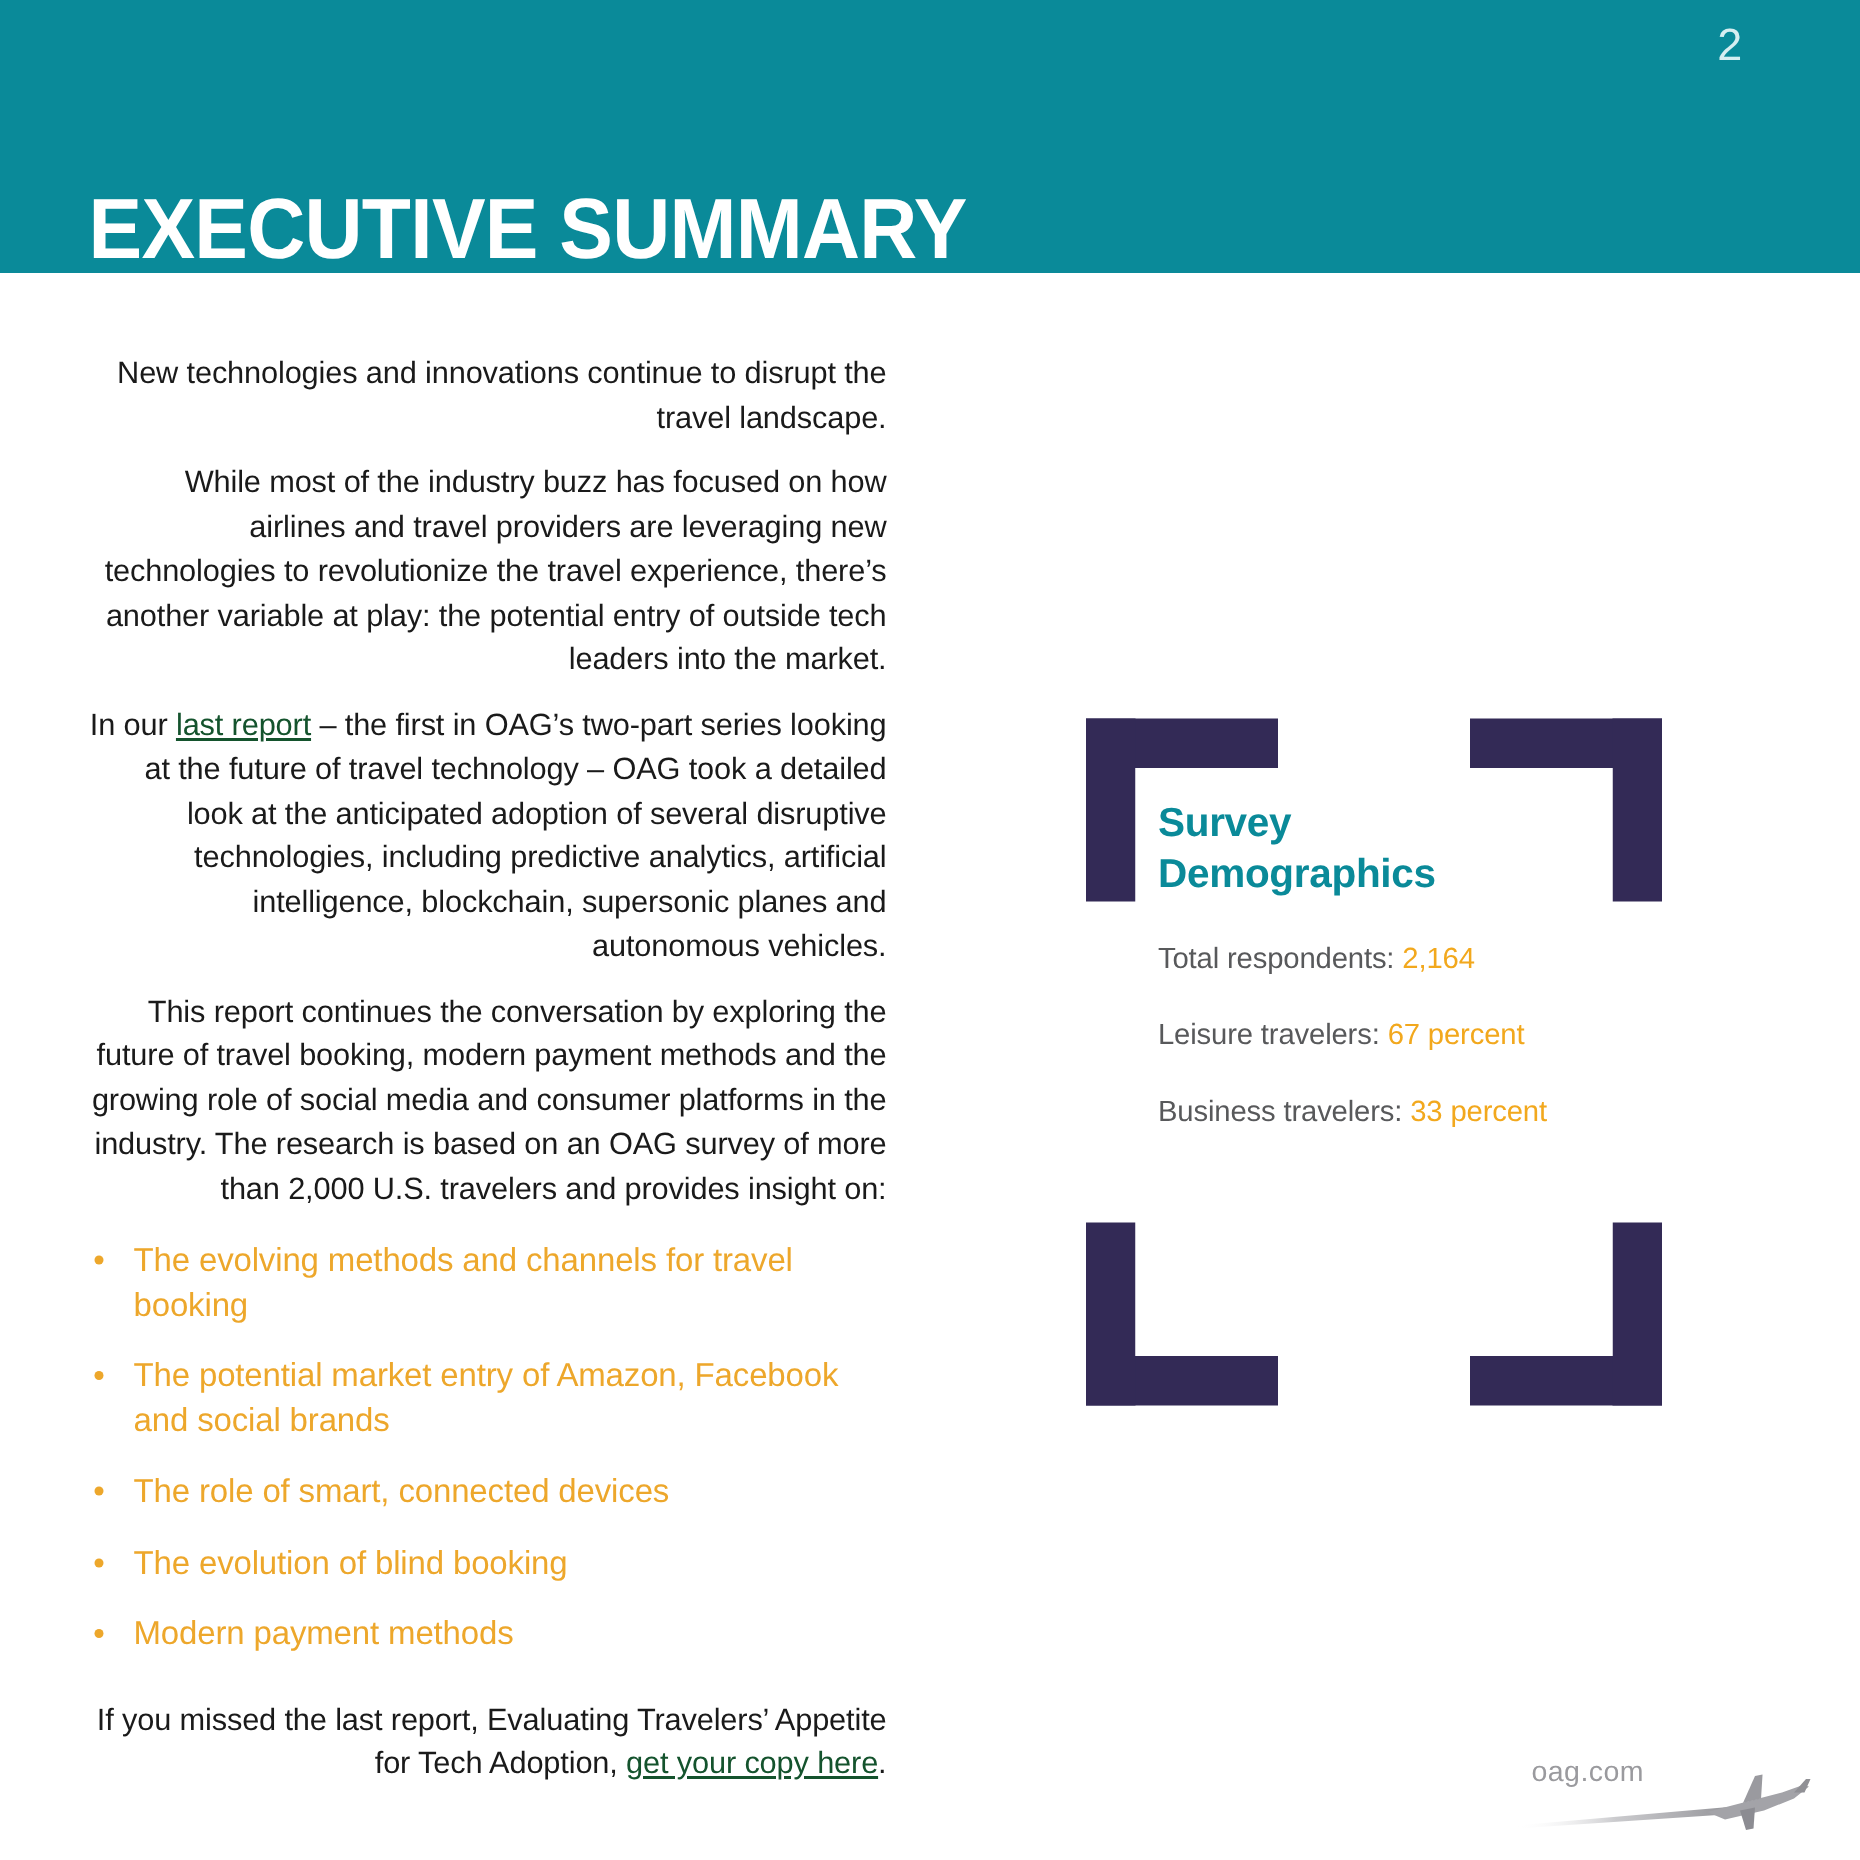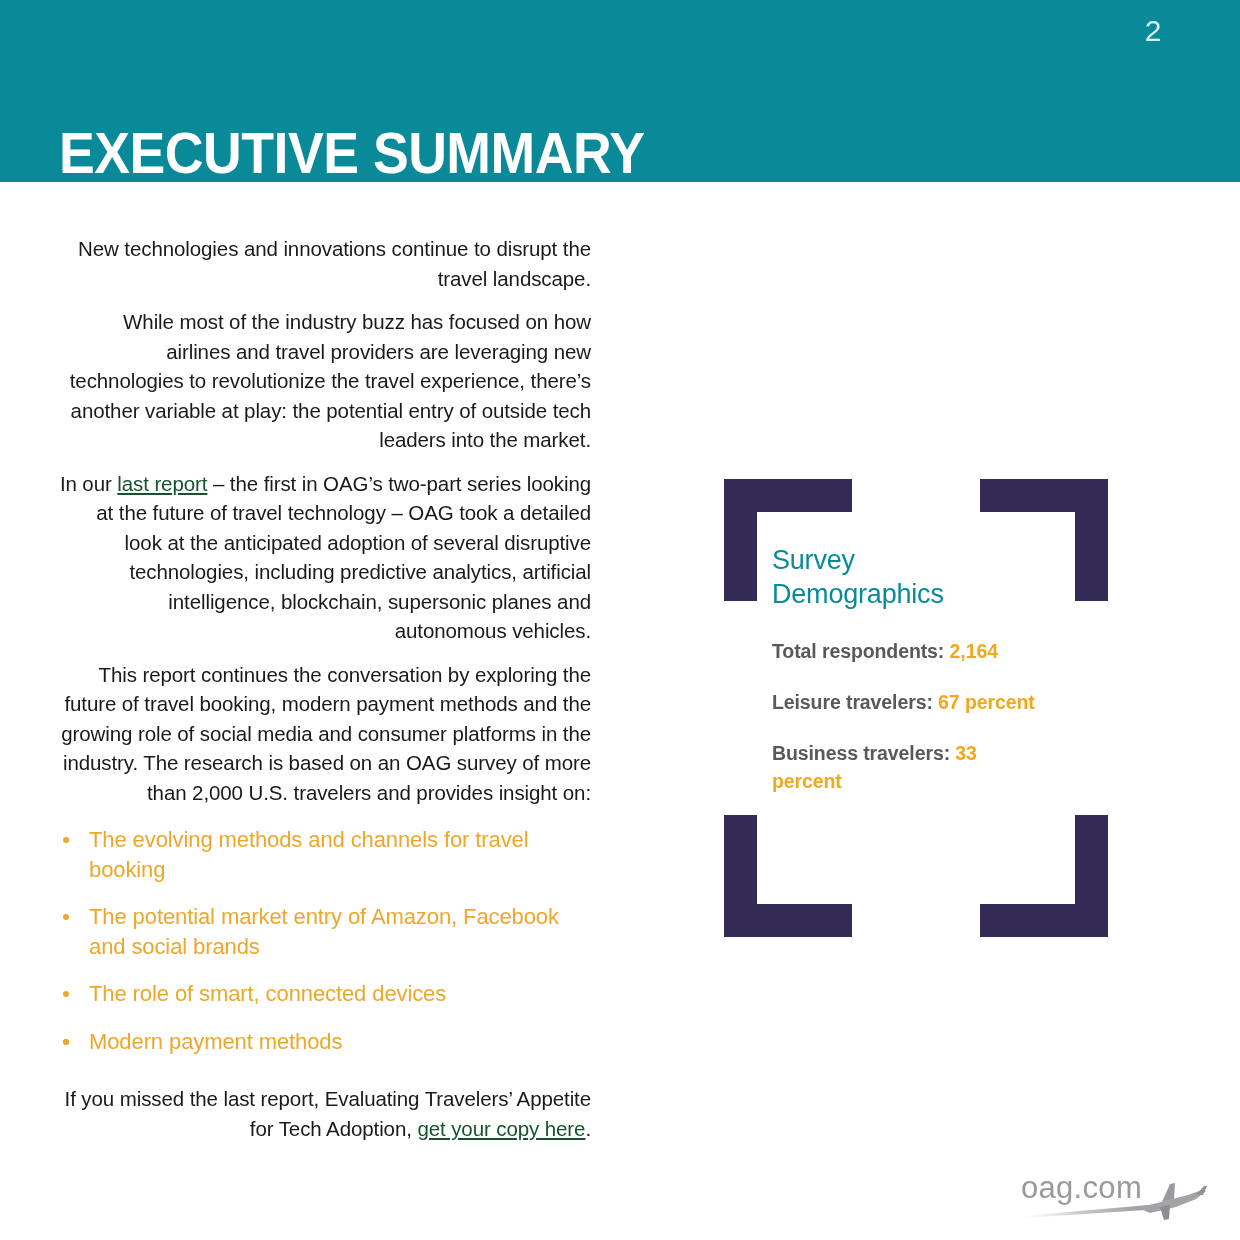--- a/index.html
+++ b/index.html
@@ -126,50 +126,50 @@
     left: 33px;
     top: 33px;
     right: 33px;
     bottom: 33px;
     background: #ffffff;
     padding: 15px 24px 0 15px;
     box-sizing: border-box;
   }
   .survey-title {
     font-size: 27px;
-    font-weight: normal;
+    font-weight: bold;
     color: #0a8a99;
     line-height: 34px;
-    margin: 16px 0 26px 0;
+    margin: 4px 0 26px 0;
     letter-spacing: -0.2px;
   }
   .survey-stat {
     font-size: 19.5px;
-    font-weight: bold;
+    font-weight: normal;
     line-height: 28px;
     color: #58595b;
     margin: 0 0 23px 0;
     letter-spacing: -0.1px;
   }
   .survey-stat .val { color: #f2a81d; }
   .survey-stat.timing { margin-top: 36px; margin-bottom: 0; }
 
   
   .footer-logo {
     position: absolute;
     left: 1010px;
     top: 1162px;
     width: 210px;
     height: 72px;
   }
   .logo-text {
     position: absolute;
     left: 11px;
     top: 10px;
-    font-size: 31px;
+    font-size: 19px;
     color: #9a9a9e;
     letter-spacing: 0.3px;
     line-height: 1;
   }
   .logo-art {
     position: absolute;
     left: 0;
     top: 0;
     width: 210px;
     height: 72px;
@@ -201,20 +201,21 @@
     <li class="bullet-item">
       <span class="dot"></span>
       <span>The potential market entry of Amazon, Facebook and social brands</span>
     </li>
     <li class="bullet-item">
       <span class="dot"></span>
       <span>The role of smart, connected devices</span>
     </li>
     <li class="bullet-item">
       <span class="dot"></span>
+      <span>The evolution of blind booking</span>
     </li>
     <li class="bullet-item">
       <span class="dot"></span>
       <span>Modern payment methods</span>
     </li>
   </ul>
 
   <p class="para closing"><span>If you missed the last report, Evaluating Travelers’ Appetite for Tech Adoption, </span><a class="link" href="#">get your copy here</a><span>.</span></p>
 
 </div>

